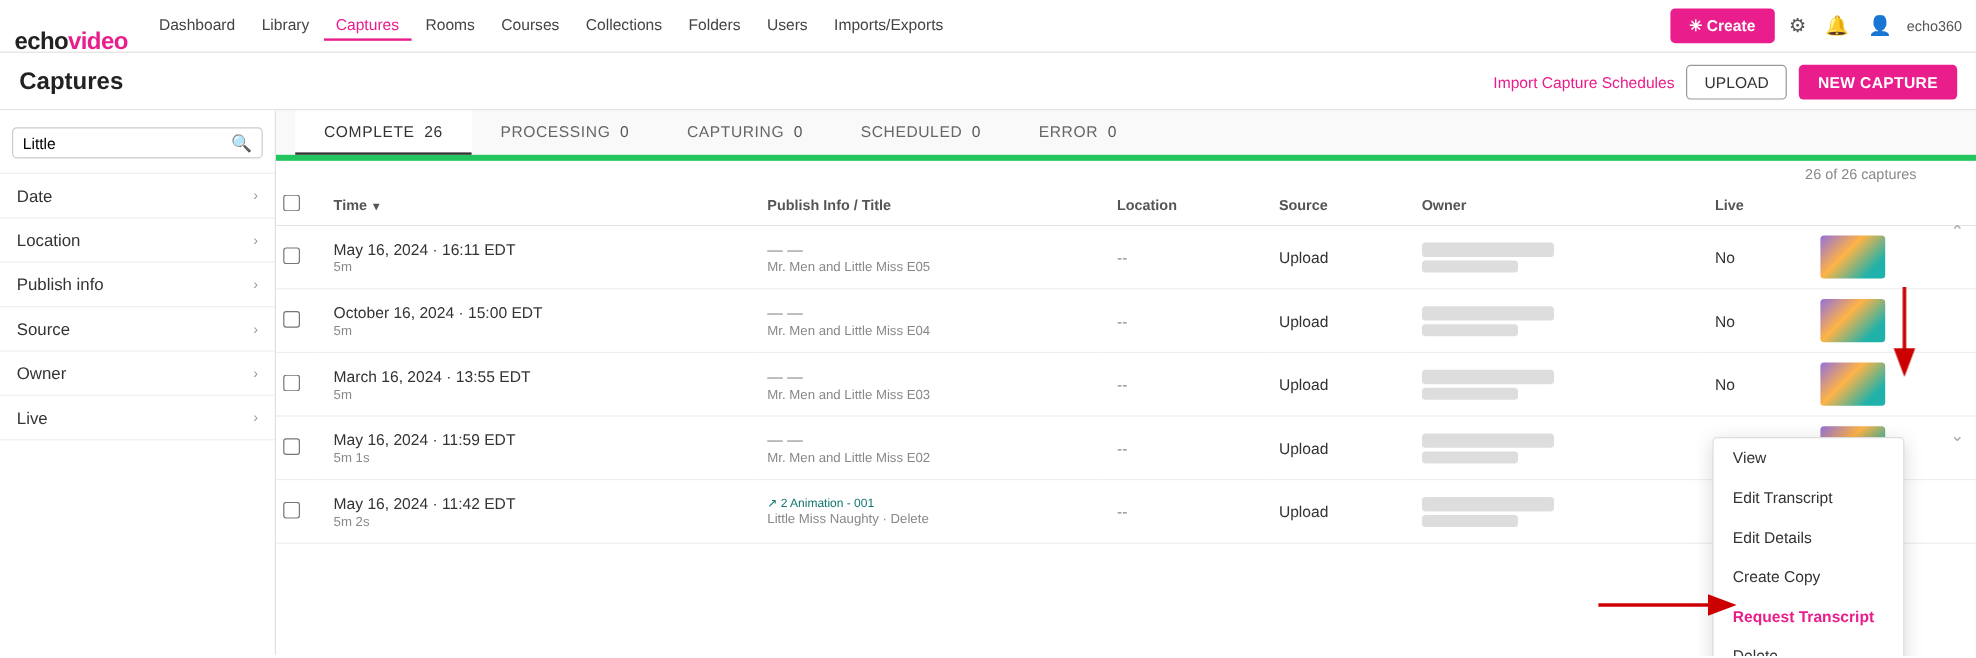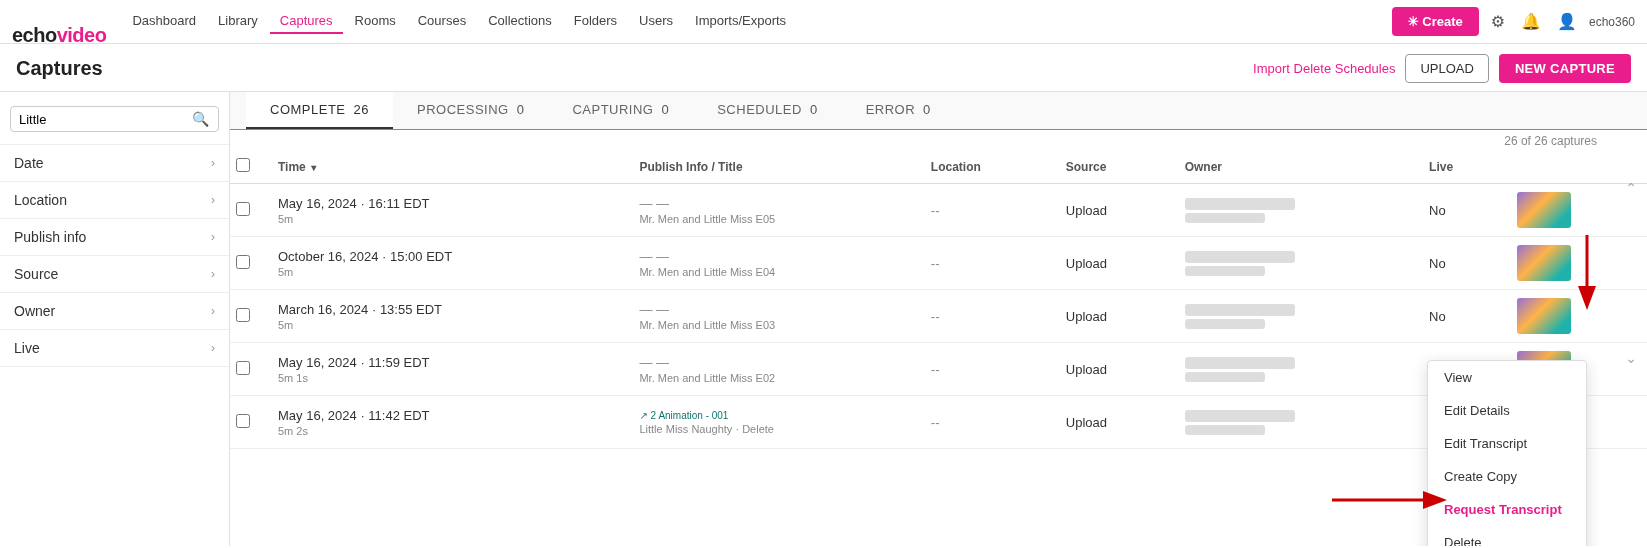--- a/index.html
+++ b/index.html
@@ -37,21 +37,21 @@
     .search-icon { color: #999; font-size: 14px; }
     .filter-item { display: flex; align-items: center; justify-content: space-between; padding: 10px 14px; cursor: pointer; border-top: 1px solid #eee; }
     .filter-item:last-child { border-bottom: 1px solid #eee; }
     .filter-label { font-size: 14px; color: #333; }
     .filter-chevron { color: #999; font-size: 12px; }
 
     
     .content-area { flex: 1; display: flex; flex-direction: column; overflow: hidden; }
 
     
-    .tabs-bar { display: flex; align-items: center; border-bottom: 1px solid #22c55e; background: #f9f9f9; padding: 0 16px; }
+    .tabs-bar { display: flex; align-items: center; border-bottom: 5px solid #22c55e; background: #f9f9f9; padding: 0 16px; }
     .tab { display: flex; align-items: center; gap: 8px; padding: 10px 24px; cursor: pointer; font-size: 13px; color: #666; border-bottom: 2px solid transparent; font-weight: 500; text-transform: uppercase; letter-spacing: 0.5px; }
     .tab.active { color: #333; border-bottom: 2px solid #333; background: #fff; }
     .tab .count { font-size: 13px; color: #555; }
     .tab.active .count { color: #333; }
 
     
     .table-container { flex: 1; overflow-y: auto; position: relative; }
     table { width: 100%; border-collapse: collapse; }
     thead th { position: sticky; top: 0; background: #fff; border-bottom: 1px solid #ddd; padding: 8px 12px; text-align: left; font-size: 12px; font-weight: 600; color: #555; white-space: nowrap; z-index: 2; }
     th.checkbox-col, td.checkbox-col { width: 36px; padding: 8px 6px; }
@@ -106,21 +106,21 @@
     <button class="nav-icon-btn">⚙</button>
     <button class="nav-icon-btn">🔔</button>
     <button class="nav-icon-btn">👤</button>
     <span class="nav-user">echo360</span>
   </div>
 </nav>
 
 <div class="page-header">
   <span class="page-title">Captures</span>
   <div class="page-header-actions">
-    <a class="import-link">Import Delete Schedules</a>
+    <a class="import-link">Import Capture Schedules</a>
     <button class="upload-btn">UPLOAD</button>
     <button class="new-capture-btn">NEW CAPTURE</button>
   </div>
 </div>
 
 <div class="main-layout">
 
   <div class="sidebar">
     <div class="search-box">
       <input type="text" value="Little" style="">
@@ -312,22 +312,22 @@
     <td>No</td>
     <td>
       <div class="thumbnail thumbnail-2" style="background: linear-gradient(135deg, #9370DB 0%, #FFB347 40%, #20B2AA 80%); width:54px; height:36px; border-radius:3px;"></div>
     </td>
   </tr>
           </tbody>
       </table>
 
       <div class="context-menu">
         <div class="context-menu-item">View</div>
+        <div class="context-menu-item">Edit Transcript</div>
         <div class="context-menu-item">Edit Details</div>
-        <div class="context-menu-item">Edit Transcript</div>
         <div class="context-menu-item">Create Copy</div>
         <div class="context-menu-item active">Request Transcript</div>
         <div class="context-menu-item">Delete</div>
       </div>
 
       <div class="arrow-down">
         <svg width="40" height="80">
           <defs>
             <marker id="arrowhead-down" markerWidth="8" markerHeight="6" refX="4" refY="3" orient="auto">
               <polygon points="0 0, 8 3, 0 6" fill="#cc0000"></polygon>

